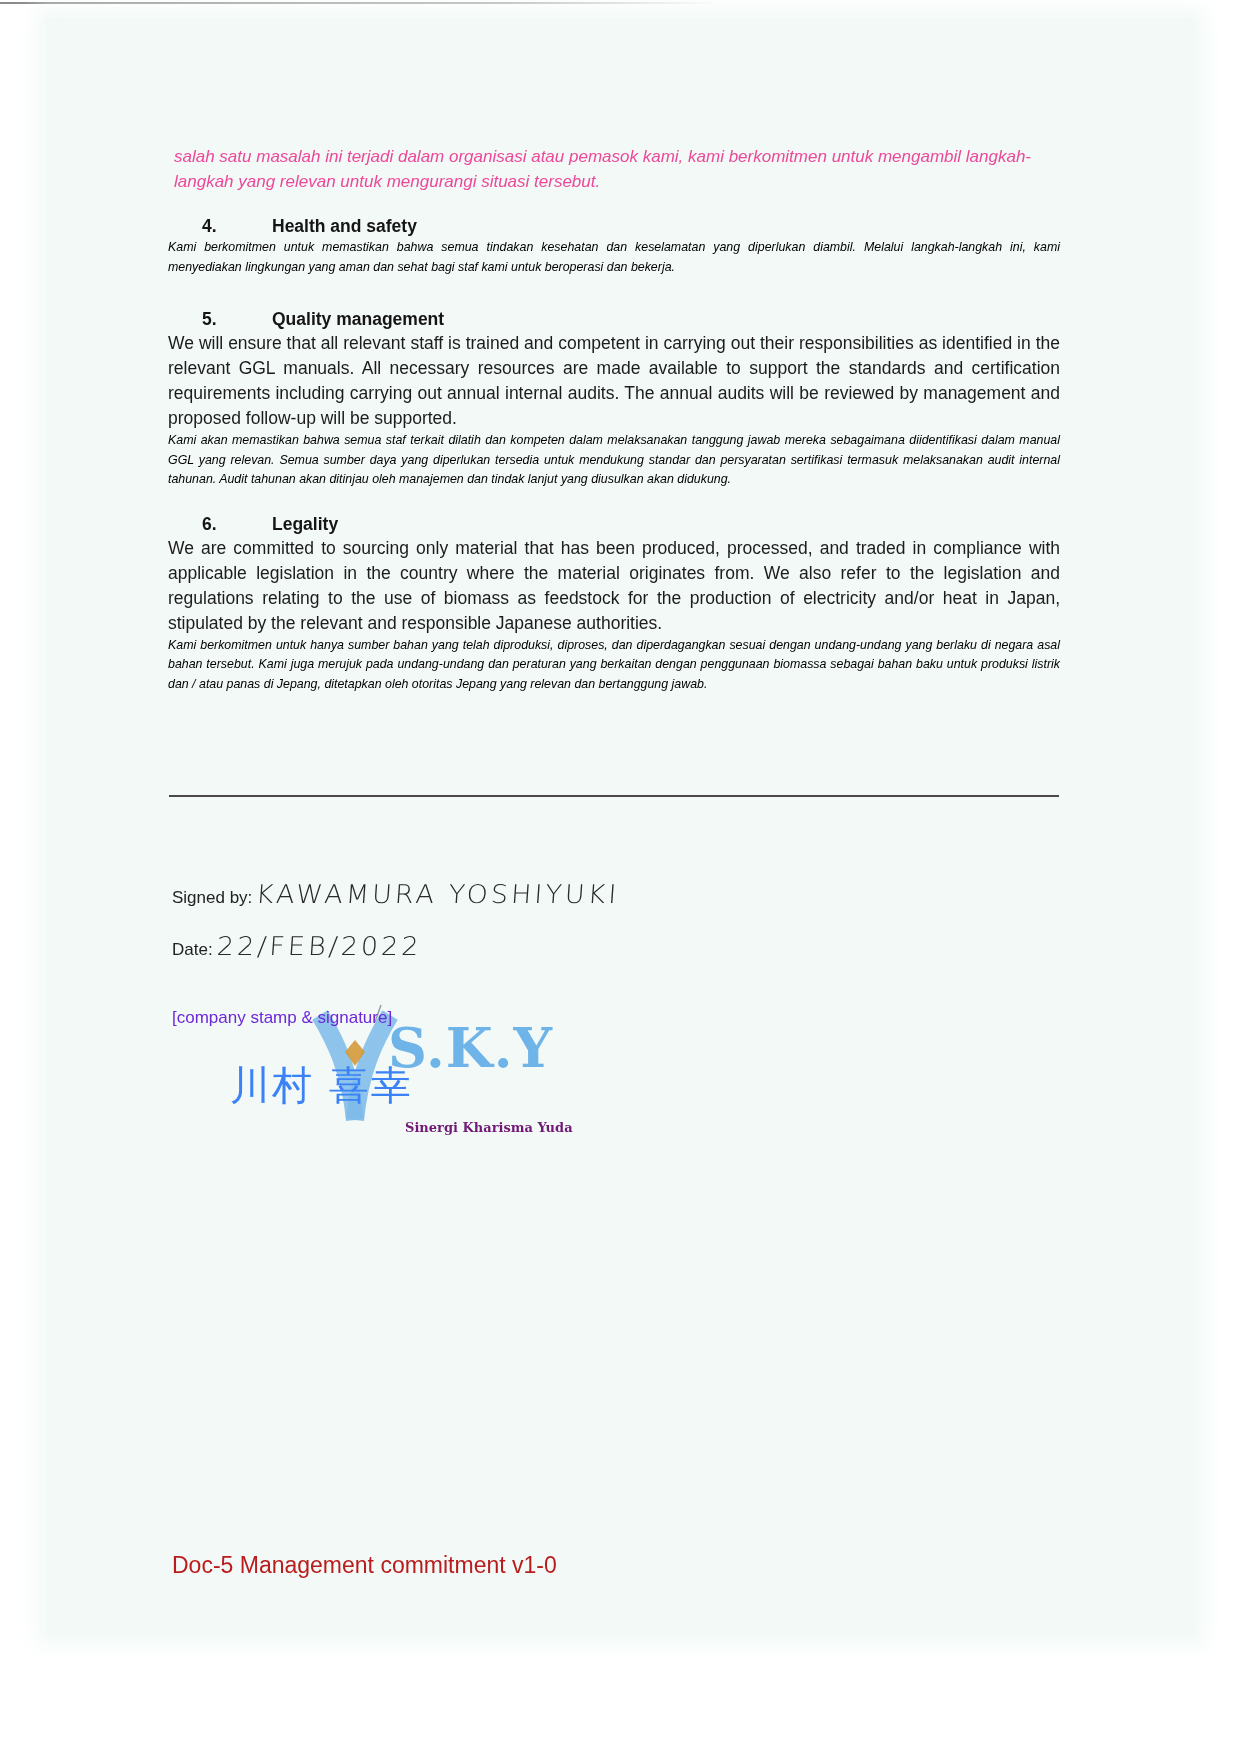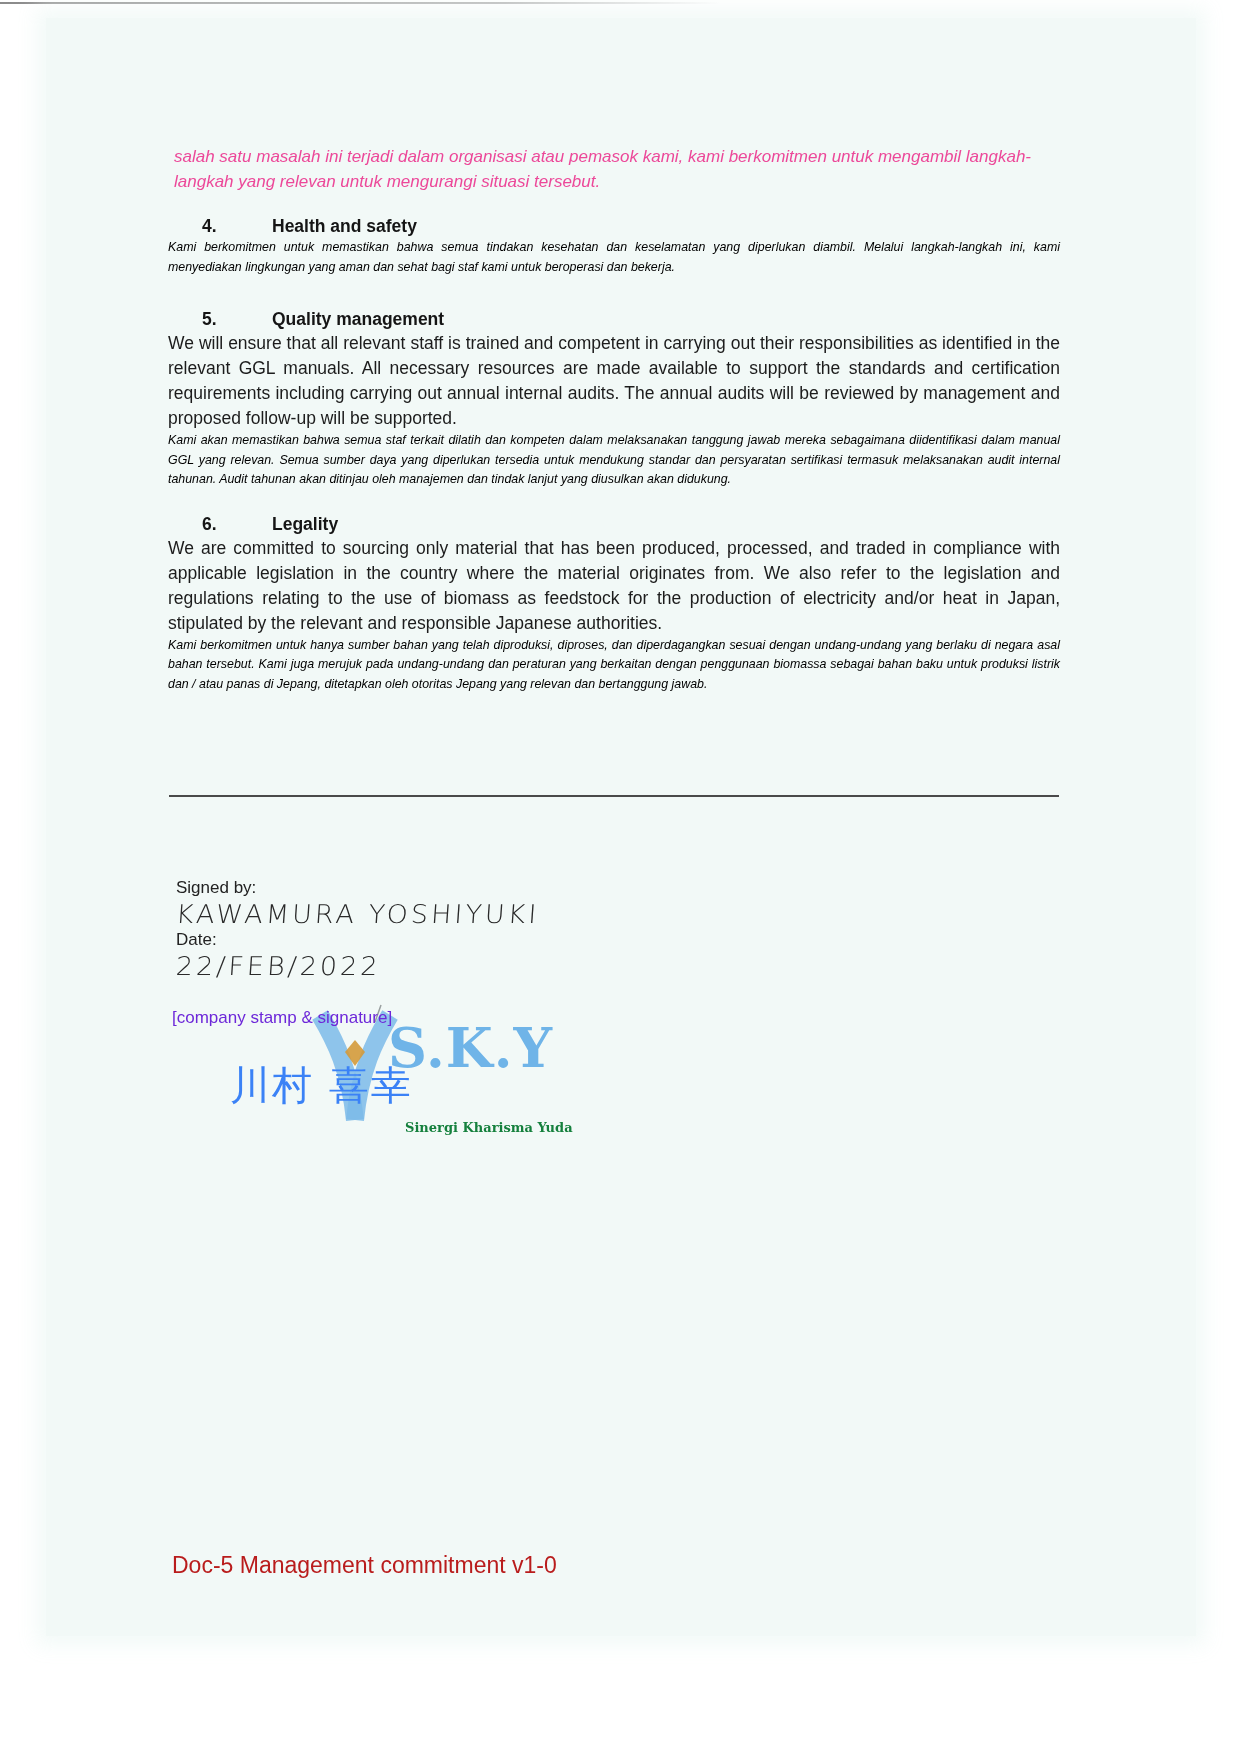--- a/index.html
+++ b/index.html
@@ -35,21 +35,21 @@
   }
   .sec-trans {
     font-style: italic; font-size: 12.4px; line-height: 19.5px; color: #000000;
     text-align: justify; margin: 0;
   }
   .divider {
     position: absolute; left: 169px; top: 795px; width: 890px; height: 2px;
     background: #4a4a4a;
   }
   .sig-block { position: absolute; left: 172px; top: 878px; }
-  .sig-line { display: flex; align-items: baseline; height: 40px; margin-bottom: 12px; flex-direction: column; }
+  .sig-line { display: flex; align-items: baseline; height: 40px; margin-bottom: 12px; }
   .sig-label { font-size: 17px; color: #222; }
   .handwriting {
     font-family: "DejaVu Sans", sans-serif; font-size: 27px; letter-spacing: 3px;
     color: #2a2a2a; font-weight: 300; margin-left: 4px;
     transform: skewX(-4deg) scaleY(0.95); display: inline-block;
   }
   .stamp-label {
     position: absolute; left: 172px; top: 1008px; font-size: 17px; color: #6d28d9;
   }
   .stamp { position: absolute; left: 225px; top: 1000px; width: 380px; height: 150px; }
@@ -58,21 +58,21 @@
     font-family: "DejaVu Sans", sans-serif; letter-spacing: 2px; font-weight: 300;
   }
   .logo-text {
     position: absolute; left: 388px; top: 1016px;
     font-family: "DejaVu Serif", serif; font-weight: bold; font-size: 54px;
     color: #6fb4e8; letter-spacing: 1px;
   }
   .logo-tag {
     position: absolute; left: 405px; top: 1120px;
     font-family: "DejaVu Serif", serif; font-weight: bold; font-size: 13px;
-    color: #15803d;
+    color: #701a75;
   }
   .footer {
     position: absolute; left: 172px; top: 1552px; font-size: 23px; color: #b91c1c;
   }
 </style>
 </head>
 <body>
 
 <div class="top-rule"></div>
 <div class="scan-area"></div>

